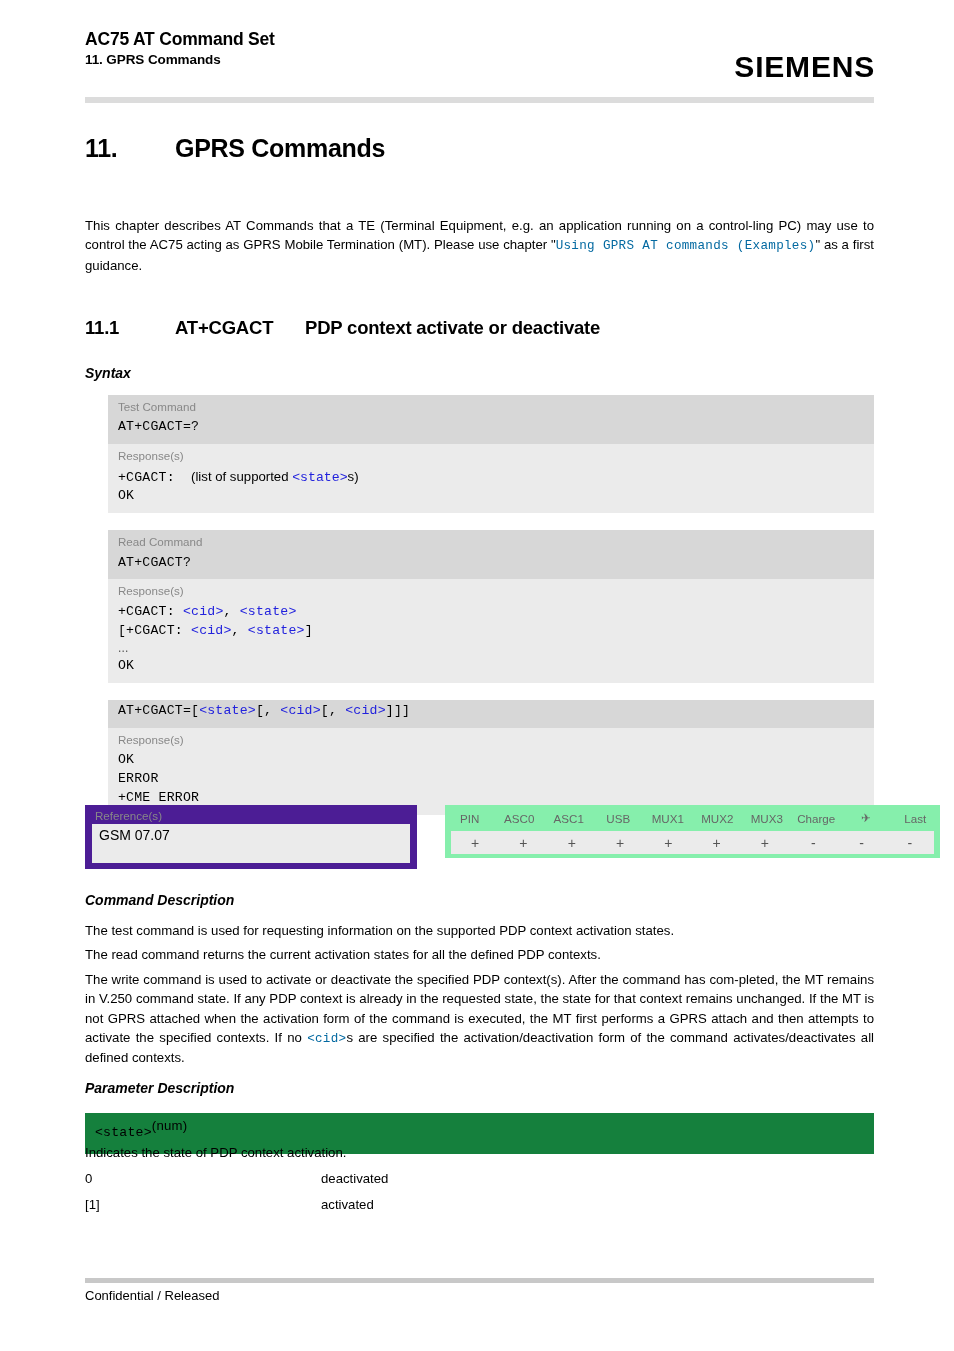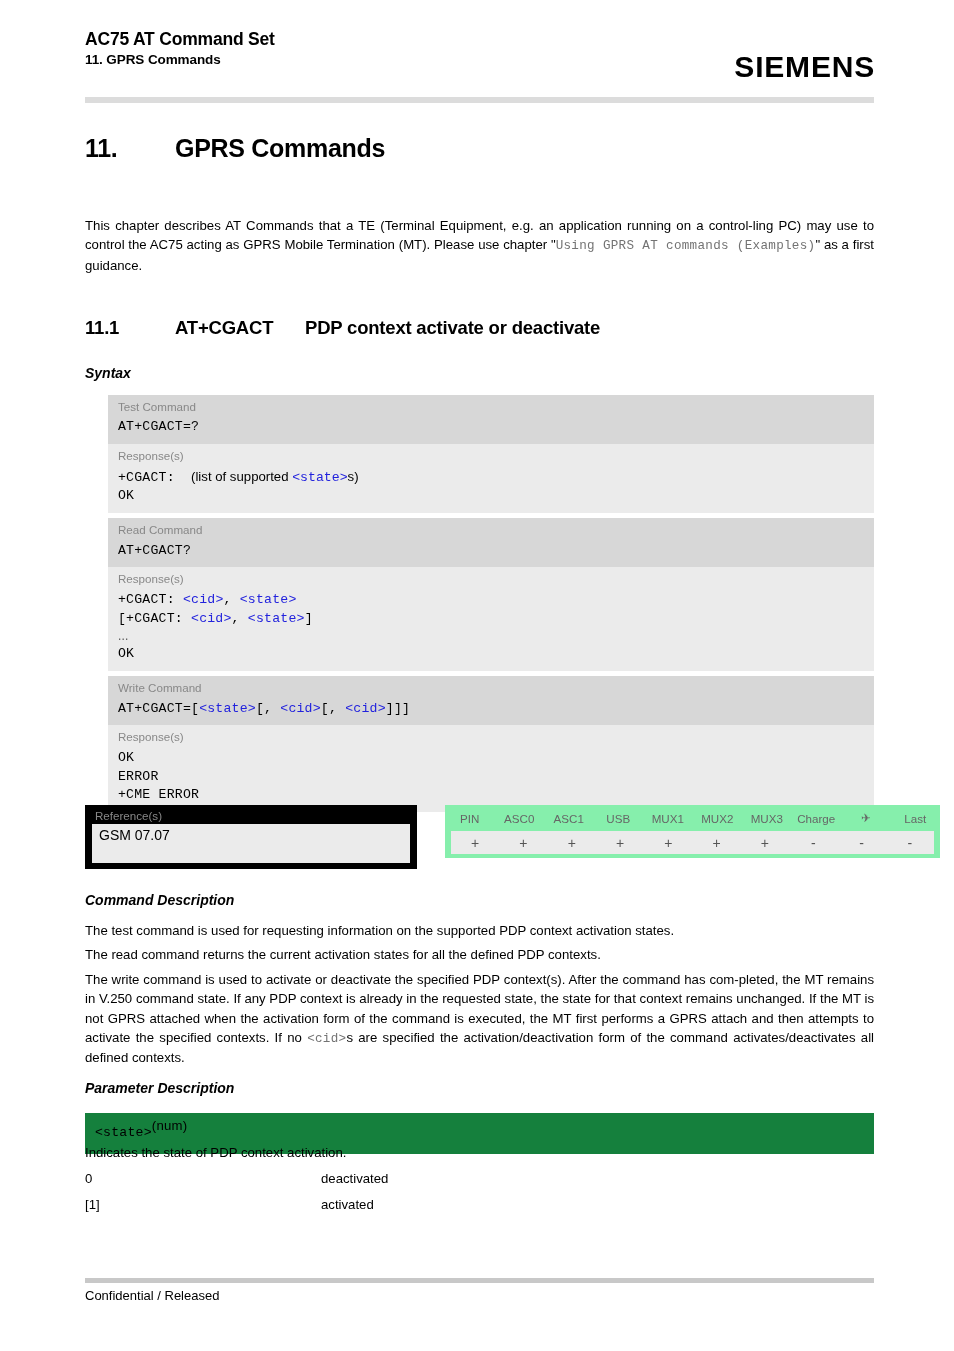--- a/index.html
+++ b/index.html
@@ -73,21 +73,21 @@
   .intro {
     position: absolute;
     left: 85px; top: 216px;
     width: 789px;
     font-size: 13.2px;
     line-height: 1.46;
     text-align: justify;
   }
   .mono-blue {
     font-family: "Liberation Mono", monospace;
-    color: #737373;
+    color: #0369a1;
     font-size: 12.6px;
     letter-spacing: 0.3px;
   }
 
   
   .sect {
     position: absolute;
     left: 85px; top: 317px;
     font-size: 18.5px;
     font-weight: bold;
@@ -106,21 +106,21 @@
   #syntax-head { top: 365px; }
   #cmddesc-head { top: 892px; }
   #paramdesc-head { top: 1080px; text-align: right; }
 
   
   .syntax {
     position: absolute;
     left: 85px; top: 395px;
     width: 789px;
   }
-  .sblock { margin-bottom: 5px; padding-left: 23px; }
+  .sblock { margin-bottom: 17px; padding-left: 23px; }
   .band-dark { background: #d7d7d7; }
   .band-light { background: #ebebeb; }
   .band-label {
     font-size: 11.6px;
     color: #888888;
     padding: 5px 10px 2px 10px;
     line-height: 1.25;
   }
   .band-code {
     font-family: "Liberation Mono", monospace;
@@ -147,21 +147,21 @@
   .reftable {
     position: absolute;
     left: 85px; top: 805px;
     width: 789px;
     height: 53px;
   }
   .ref-left {
     position: absolute;
     left: 0; top: 0;
     width: 332px; height: 64px;
-    background: #000000;
+    background: #4c1d95;
   }
   .ref-left .band-label { padding: 4px 10px 1px 10px; }
   .ref-value {
     margin: 0 7px;
     background: #ebebeb;
     font-size: 14px;
     padding: 3px 7px 20px 7px;
   }
   .ref-right {
     position: absolute;
@@ -309,21 +309,20 @@
           <div>+CGACT: <span class="ph">&lt;cid&gt;</span>, <span class="ph">&lt;state&gt;</span></div>
           <div>[+CGACT: <span class="ph">&lt;cid&gt;</span>, <span class="ph">&lt;state&gt;</span>]</div>
           <div class="dots">...</div>
           <div>OK</div>
         </div>
       </div>
     </div>
 
     <div class="sblock">
       <div class="band-dark">
-        <div class="band-label">Write Command</div>
         <div class="band-code">AT+CGACT=[<span class="ph">&lt;state&gt;</span>[, <span class="ph">&lt;cid&gt;</span>[, <span class="ph">&lt;cid&gt;</span>]]]</div>
       </div>
       <div class="band-light">
         <div class="band-label">Response(s)</div>
         <div class="band-code">
           <div>OK</div>
           <div>ERROR</div>
           <div>+CME ERROR</div>
         </div>
       </div>

